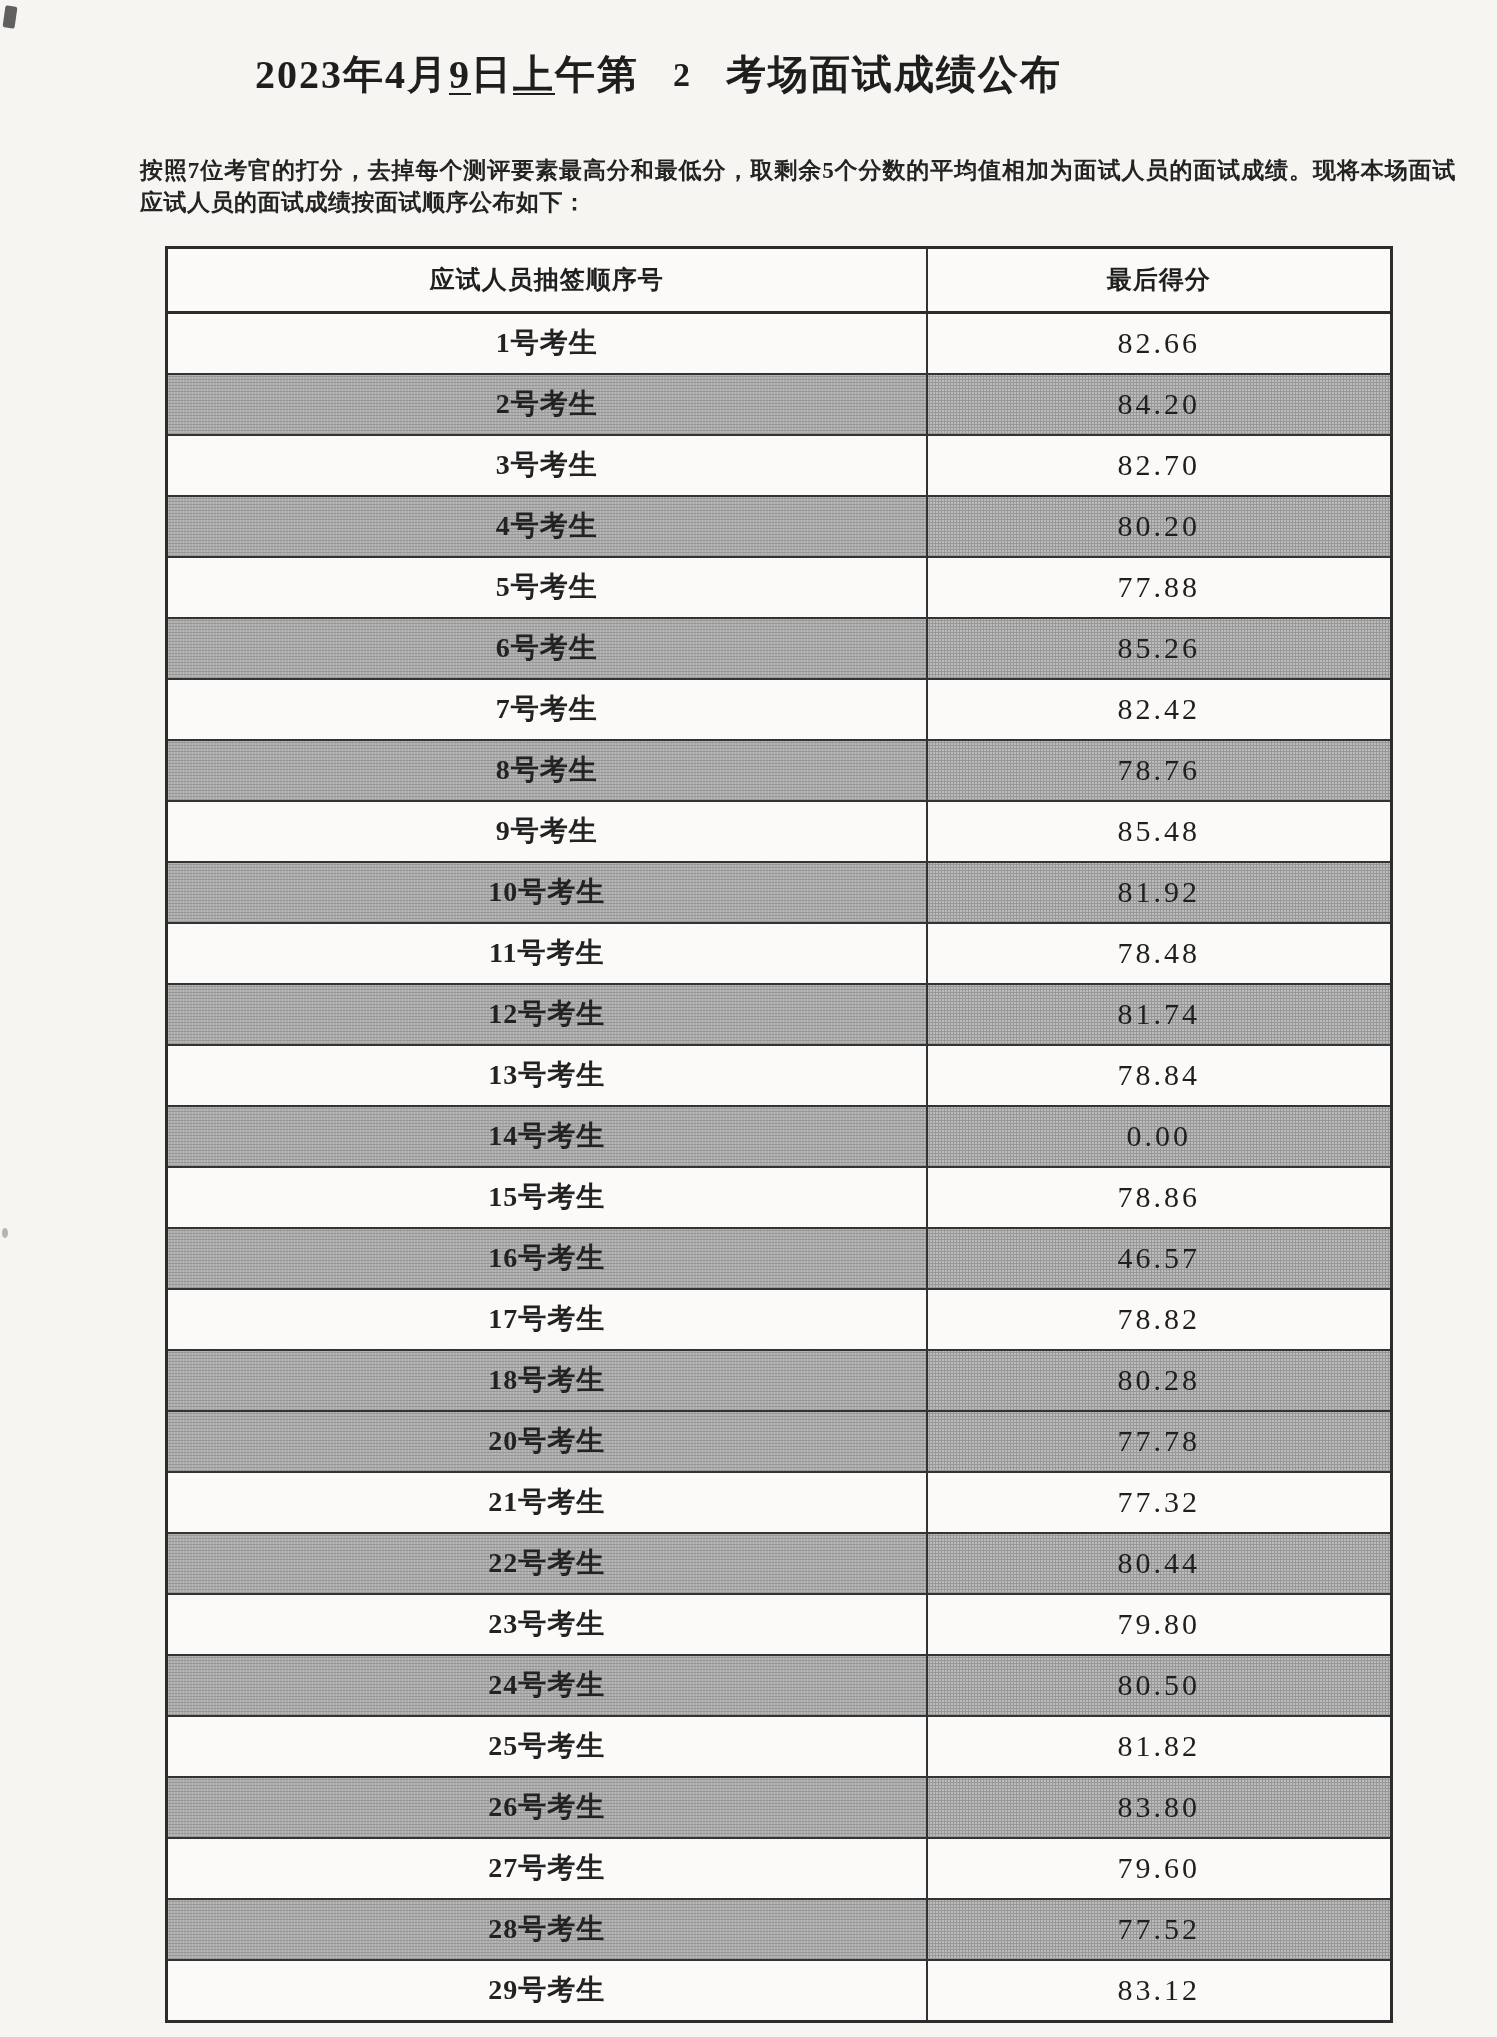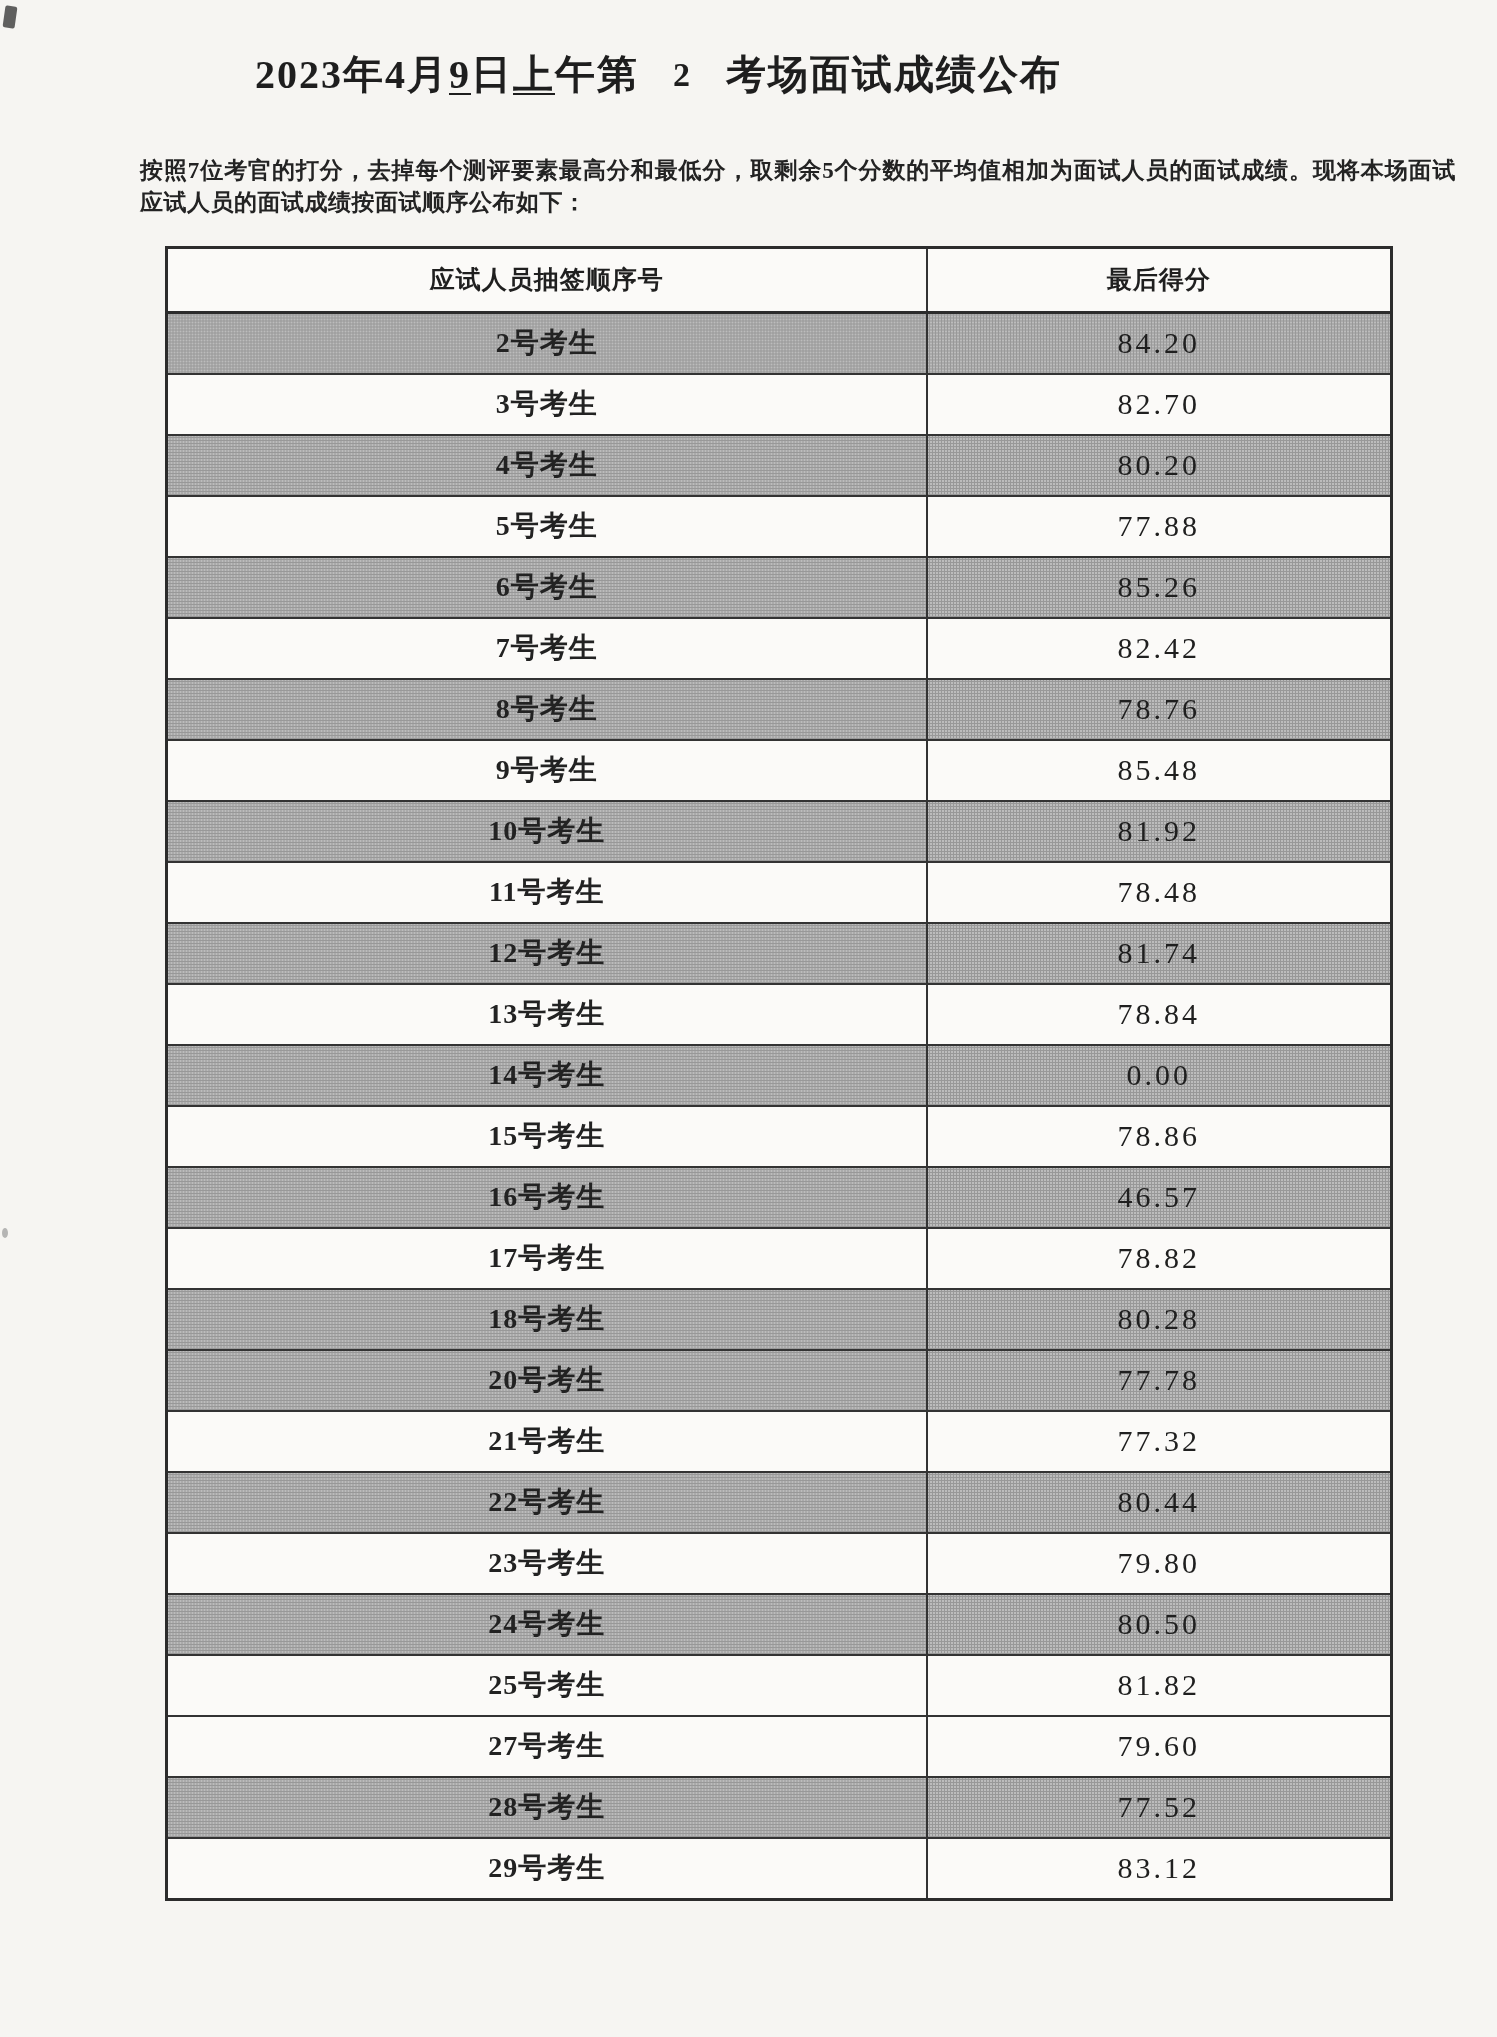--- a/index.html
+++ b/index.html
@@ -129,20 +129,24 @@
     <col class="c-label">
     <col class="c-score">
   </colgroup>
   <thead>
     <tr>
       <th>应试人员抽签顺序号</th>
       <th>最后得分</th>
     </tr>
   </thead>
   <tbody>
+  <tr>
+    <td class="label-cell">1号考生</td>
+    <td class="score-cell">82.66</td>
+  </tr>
 
   <tr class="shaded">
     <td class="label-cell">2号考生</td>
     <td class="score-cell">84.20</td>
   </tr>
 
   <tr>
     <td class="label-cell">3号考生</td>
     <td class="score-cell">82.70</td>
   </tr>
@@ -246,20 +250,24 @@
   <tr class="shaded">
     <td class="label-cell">24号考生</td>
     <td class="score-cell">80.50</td>
   </tr>
 
   <tr>
     <td class="label-cell">25号考生</td>
     <td class="score-cell">81.82</td>
   </tr>
 
+  <tr class="shaded">
+    <td class="label-cell">26号考生</td>
+    <td class="score-cell">83.80</td>
+  </tr>
 
   <tr>
     <td class="label-cell">27号考生</td>
     <td class="score-cell">79.60</td>
   </tr>
 
   <tr class="shaded">
     <td class="label-cell">28号考生</td>
     <td class="score-cell">77.52</td>
   </tr>

